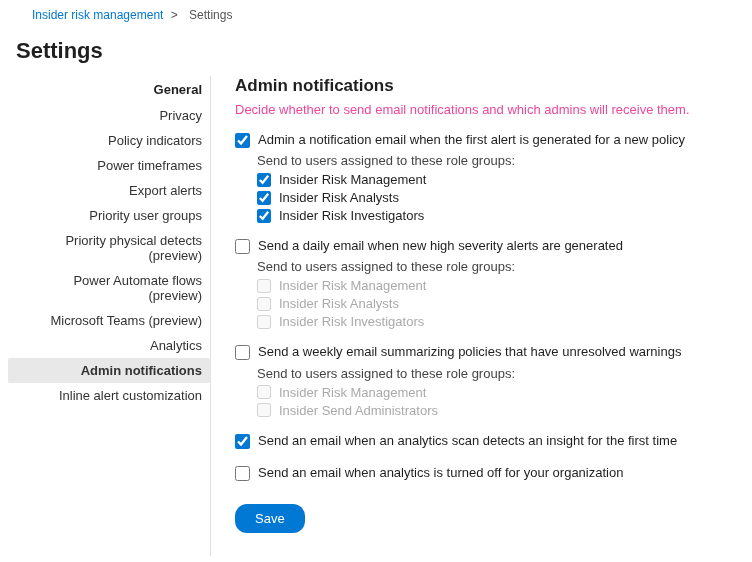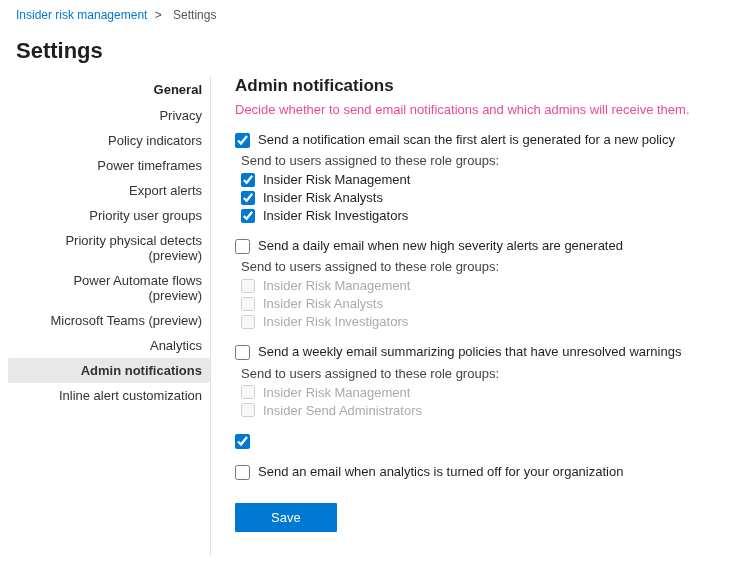--- a/index.html
+++ b/index.html
@@ -8,21 +8,21 @@
       font-size: 13px;
       color: #333;
       background: #fff;
       width: 752px;
       height: 562px;
       overflow: hidden;
     }
     .breadcrumb {
       font-size: 12px;
       color: #555;
-      padding: 8px 16px;
+      padding: 8px 32px;
       border-bottom: none;
     }
     .breadcrumb a { color: #0078d4; text-decoration: none; }
     .breadcrumb span { margin: 0 4px; }
     .page-title {
       font-size: 22px;
       font-weight: 600;
       padding: 8px 16px 12px 16px;
       color: #1f1f1f;
     }
@@ -86,21 +86,21 @@
       width: 15px;
       height: 15px;
       accent-color: #0078d4;
     }
     .checkbox-label {
       font-size: 13px;
       color: #1f1f1f;
       line-height: 1.4;
     }
     .sub-group {
-      margin-left: 6px;
+      margin-left: 22px;
       margin-top: 4px;
     }
     .sub-group-label {
       font-size: 13px;
       color: #444;
       margin-bottom: 4px;
     }
     .sub-checkbox-row {
       display: flex;
       align-items: center;
@@ -117,24 +117,24 @@
       font-size: 13px;
       color: #1f1f1f;
     }
     .sub-checkbox-label.disabled {
       color: #aaa;
     }
     .save-btn {
       background: #0078d4;
       color: #fff;
       border: none;
-      padding: 7px 36px;
+      padding: 7px 20px;
       font-size: 13px;
       cursor: pointer;
-      border-radius: 1px;
+      border-radius: 12px;
       margin-top: 8px;
     }
   </style>
 </head>
 <body>
 
 <div class="breadcrumb">
   <a>Insider risk management</a>
   <span>&gt;</span>
   <span>Settings</span>
@@ -162,21 +162,21 @@
   </div>
 
   <div class="main">
     <div class="section-title">Admin notifications</div>
     <div class="section-desc">Decide whether to send email notifications and which admins will receive them.</div>
 
     <div id="notifications-container">
         <div class="notification-block">
           <div class="checkbox-row">
             <input type="checkbox" checked="" style="">
-            <span class="checkbox-label">Send a notification email scan the first alert is generated for a new policy</span>
+            <span class="checkbox-label">Admin a notification email when the first alert is generated for a new policy</span>
           </div>
           <div class="sub-group">
             <div class="sub-group-label">Send to users assigned to these role groups:</div>
             <div class="sub-checkbox-row">
               <input type="checkbox" checked="" style="">
               <span class="sub-checkbox-label">Insider Risk Management</span>
             </div>
             <div class="sub-checkbox-row">
               <input type="checkbox" checked="" style="">
               <span class="sub-checkbox-label">Insider Risk Analysts</span>
@@ -221,20 +221,21 @@
             </div>
             <div class="sub-checkbox-row">
               <input type="checkbox" disabled="" style="">
               <span class="sub-checkbox-label disabled">Insider Send Administrators</span>
             </div>
           </div>
         </div>
         <div class="notification-block">
           <div class="checkbox-row">
             <input type="checkbox" checked="" style="">
+            <span class="checkbox-label">Send an email when an analytics scan detects an insight for the first time</span>
           </div>
         </div>
         <div class="notification-block">
           <div class="checkbox-row">
             <input type="checkbox" style="">
             <span class="checkbox-label">Send an email when analytics is turned off for your organization</span>
           </div>
         </div>
       </div>
 

